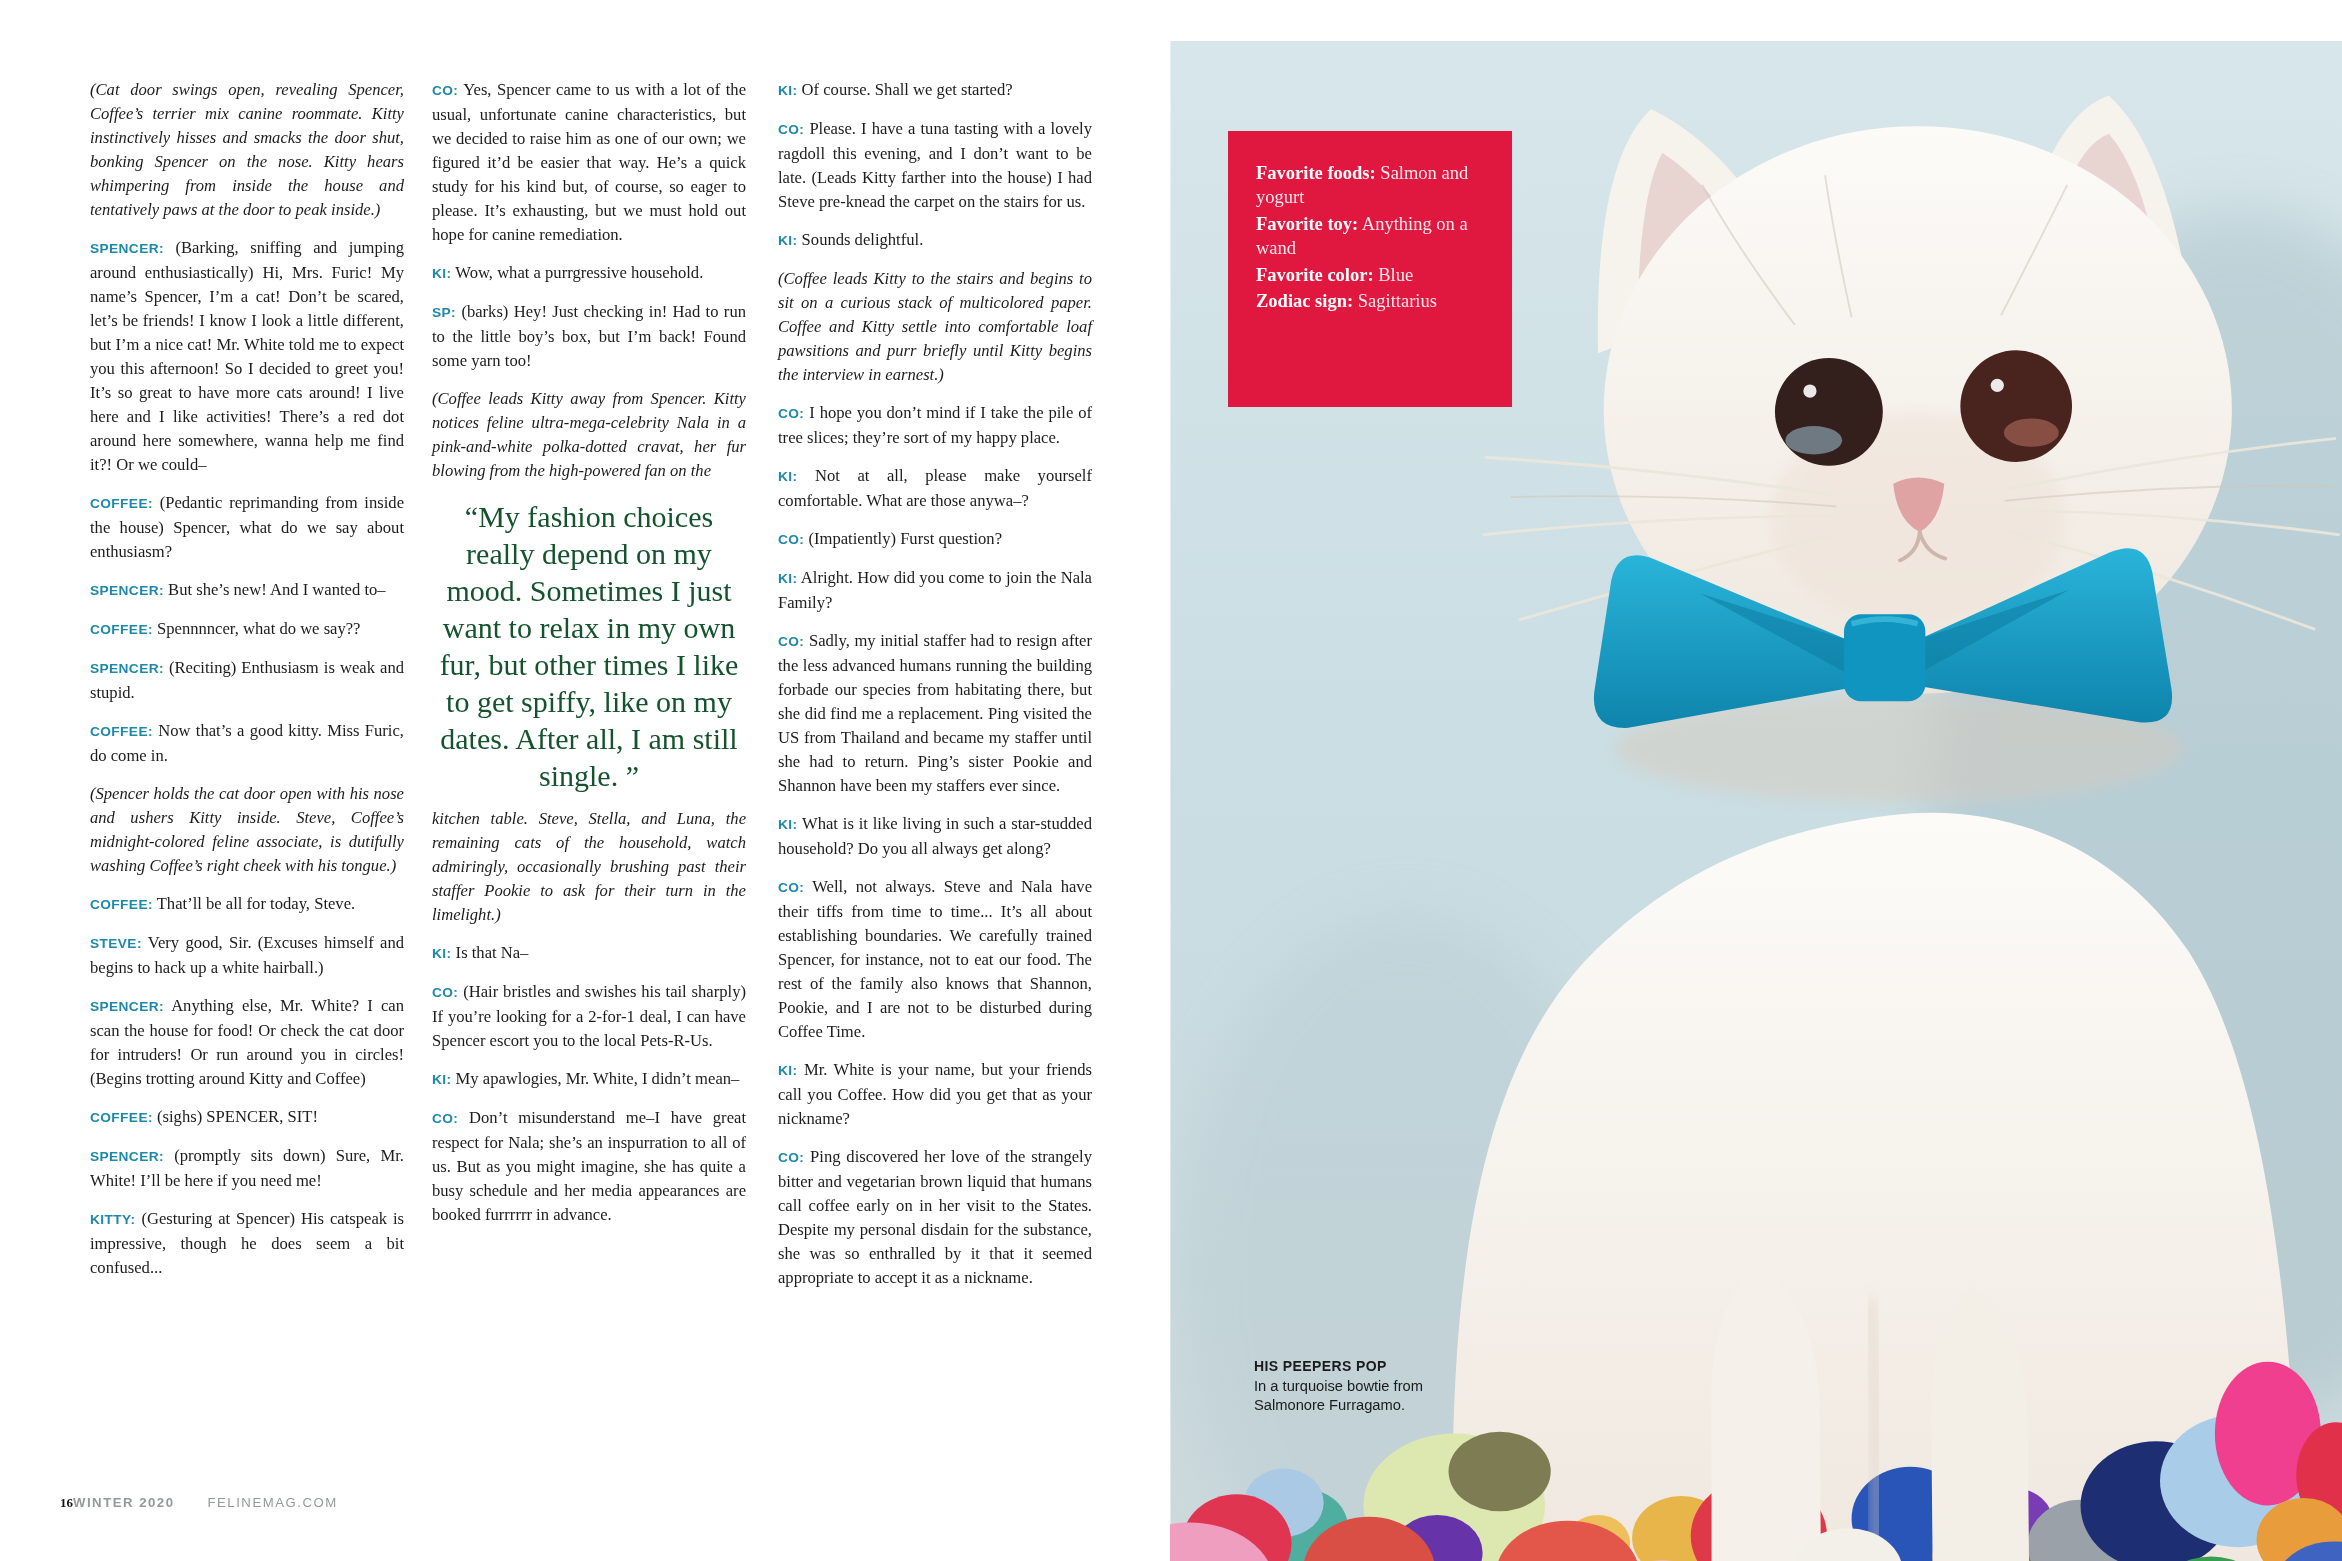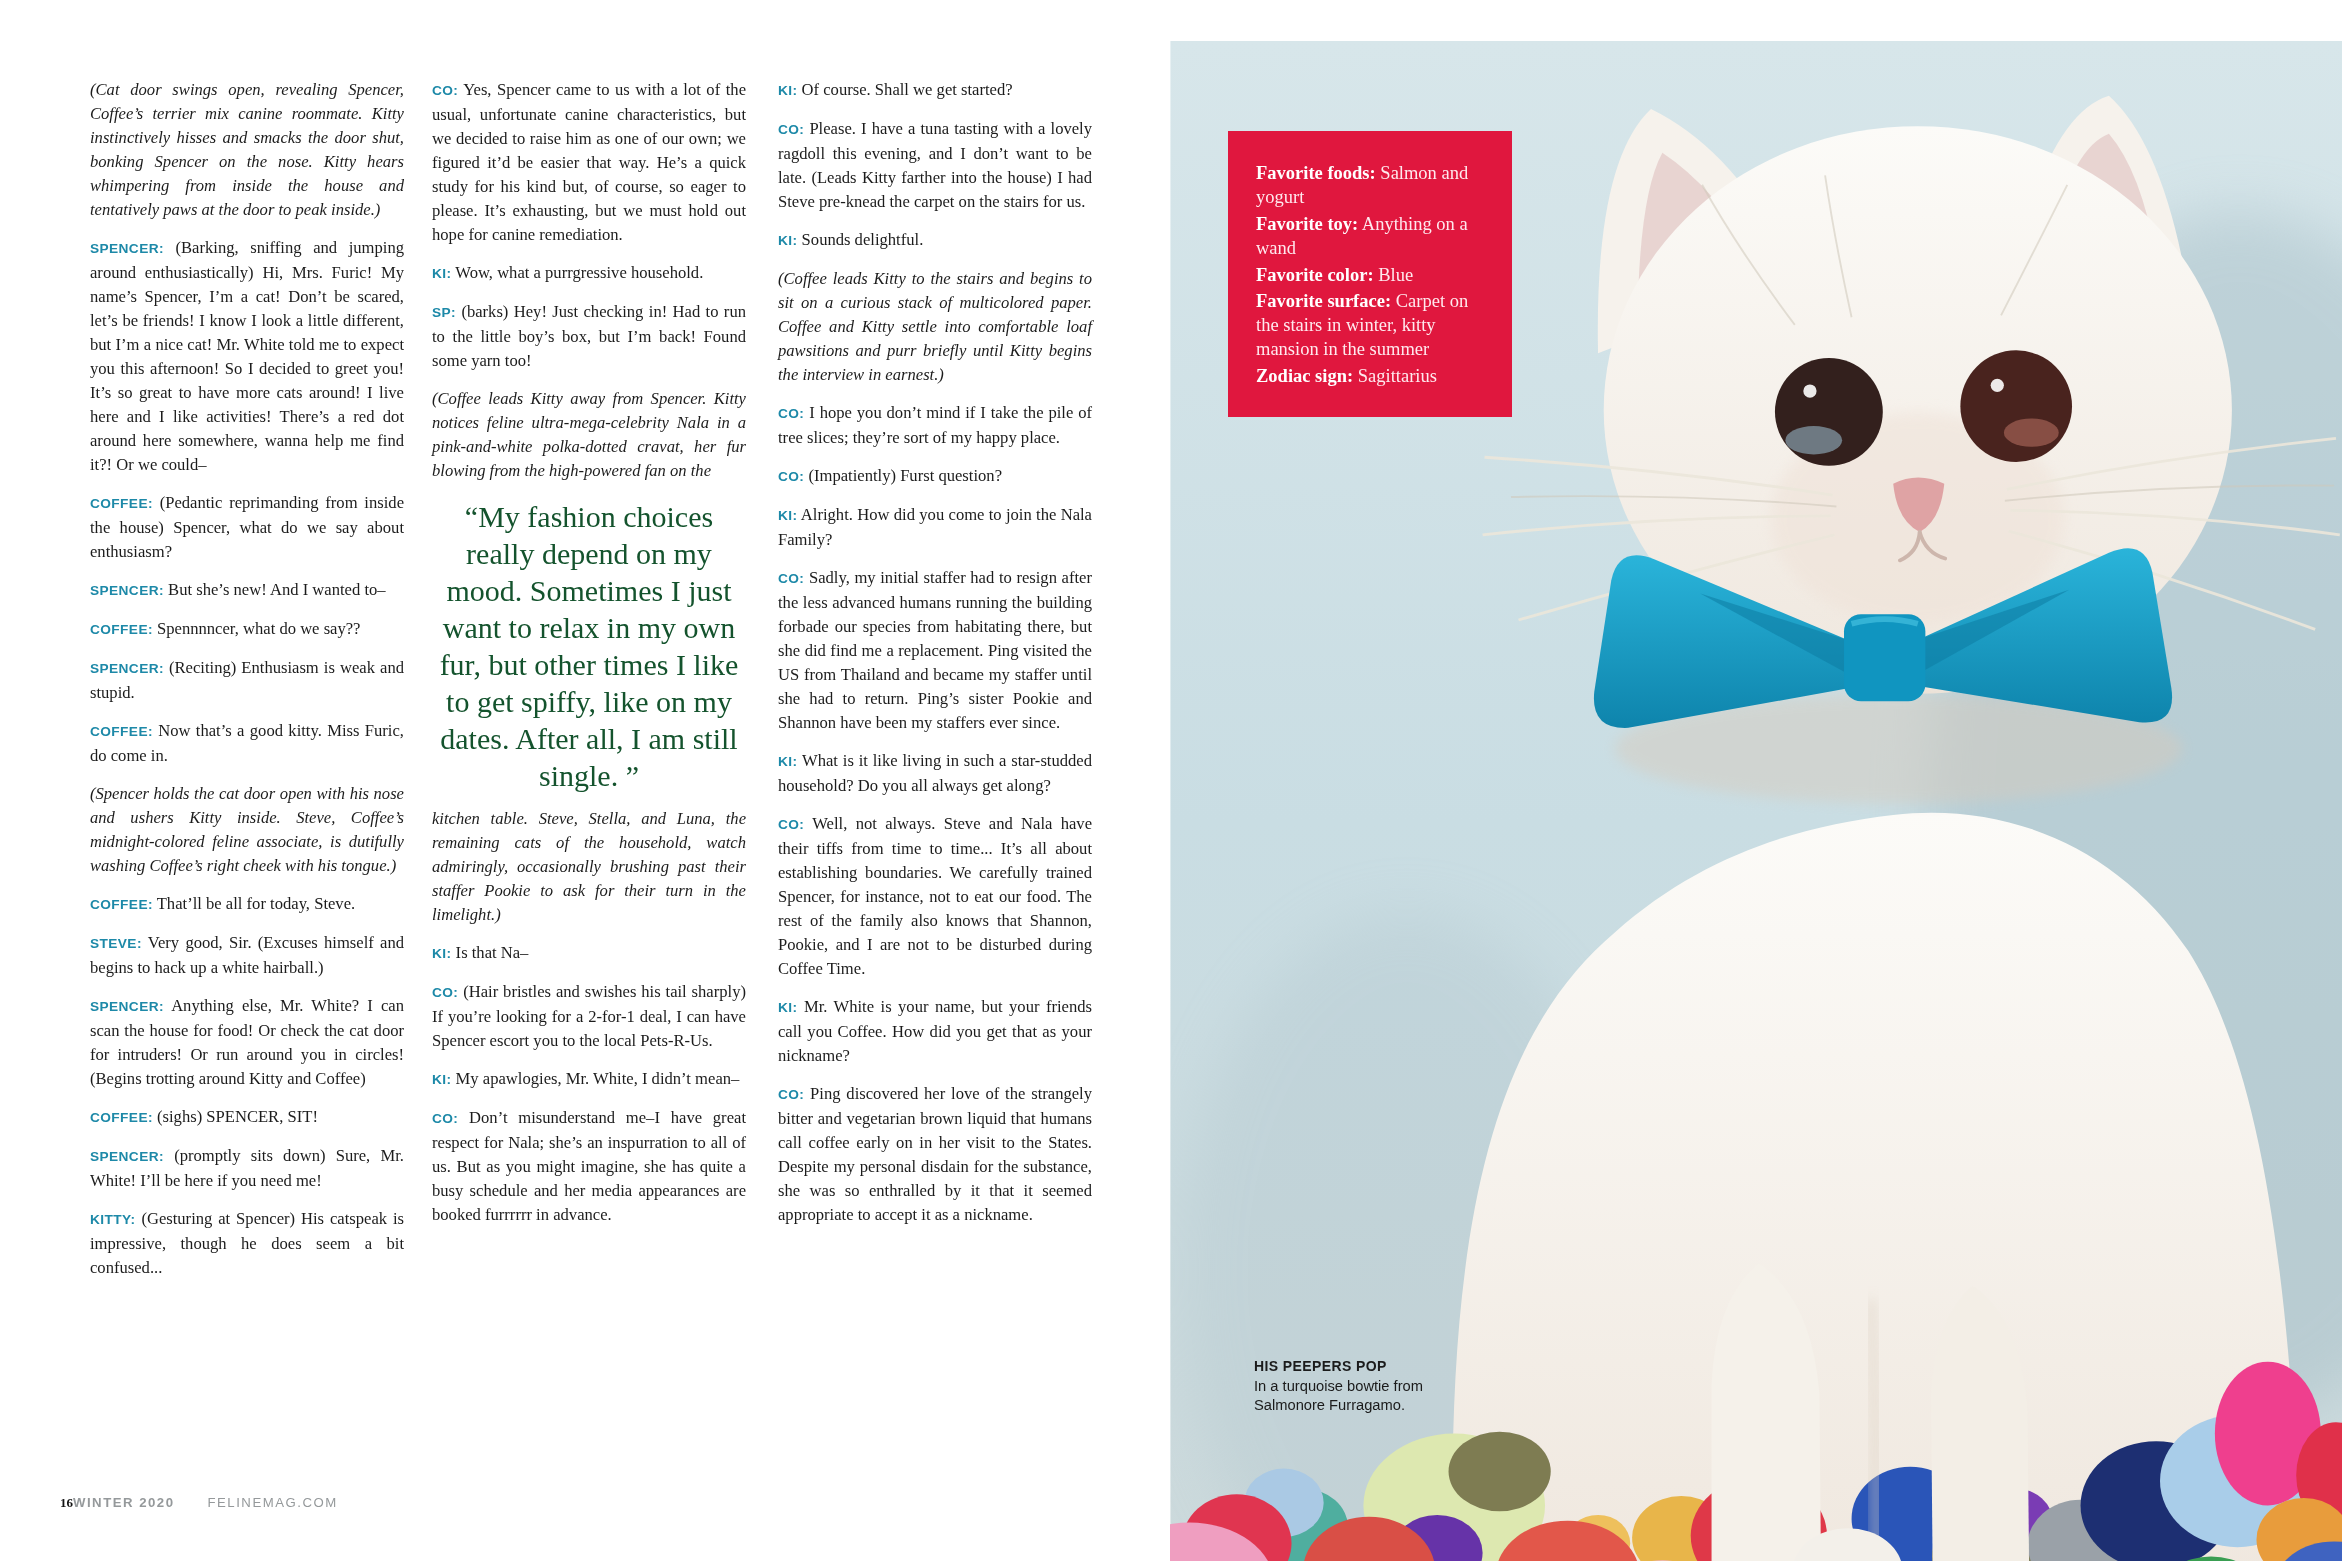--- a/index.html
+++ b/index.html
@@ -70,20 +70,21 @@
         <p class="line"><span class="speaker">CO:</span> (Hair bristles and swishes his tail sharply) If you’re looking for a 2-for-1 deal, I can have Spencer escort you to the local Pets-R-Us.</p>
         <p class="line"><span class="speaker">KI:</span> My apawlogies, Mr. White, I didn’t mean–</p>
         <p class="line"><span class="speaker">CO:</span> Don’t misunderstand me–I have great respect for Nala; she’s an inspurration to all of us. But as you might imagine, she has quite a busy schedule and her media appearances are booked furrrrrr in advance.</p>
       </div>
     <div class="col col-3">
         <p class="line"><span class="speaker">KI:</span> Of course. Shall we get started?</p>
         <p class="line"><span class="speaker">CO:</span> Please. I have a tuna tasting with a lovely ragdoll this evening, and I don’t want to be late. (Leads Kitty farther into the house) I had Steve pre-knead the carpet on the stairs for us.</p>
         <p class="line"><span class="speaker">KI:</span> Sounds delightful.</p>
         <p class="stage">(Coffee leads Kitty to the stairs and begins to sit on a curious stack of multicolored paper. Coffee and Kitty settle into comfortable loaf pawsitions and purr briefly until Kitty begins the interview in earnest.)</p>
         <p class="line"><span class="speaker">CO:</span> I hope you don’t mind if I take the pile of tree slices; they’re sort of my happy place.</p>
+        <p class="line"><span class="speaker">KI:</span> Not at all, please make yourself comfortable. What are those anywa–?</p>
         <p class="line"><span class="speaker">CO:</span> (Impatiently) Furst question?</p>
         <p class="line"><span class="speaker">KI:</span> Alright. How did you come to join the Nala Family?</p>
         <p class="line"><span class="speaker">CO:</span> Sadly, my initial staffer had to resign after the less advanced humans running the building forbade our species from habitating there, but she did find me a replacement. Ping visited the US from Thailand and became my staffer until she had to return. Ping’s sister Pookie and Shannon have been my staffers ever since.</p>
         <p class="line"><span class="speaker">KI:</span> What is it like living in such a star-studded household? Do you all always get along?</p>
         <p class="line"><span class="speaker">CO:</span> Well, not always. Steve and Nala have their tiffs from time to time... It’s all about establishing boundaries. We carefully trained Spencer, for instance, not to eat our food. The rest of the family also knows that Shannon, Pookie, and I are not to be disturbed during Coffee Time.</p>
         <p class="line"><span class="speaker">KI:</span> Mr. White is your name, but your friends call you Coffee. How did you get that as your nickname?</p>
         <p class="line"><span class="speaker">CO:</span> Ping discovered her love of the strangely bitter and vegetarian brown liquid that humans call coffee early on in her visit to the States. Despite my personal disdain for the substance, she was so enthralled by it that it seemed appropriate to accept it as a nickname.</p>
       </div>
     <footer class="folio">
       <span class="folio-num">16</span>
@@ -199,21 +200,20 @@
         <ellipse cx="1230" cy="1632" rx="62" ry="46" fill="#3f63c0"></ellipse>
         <ellipse cx="1100" cy="1640" rx="54" ry="38" fill="#3a9e52"></ellipse>
         <ellipse cx="940" cy="1646" rx="56" ry="36" fill="#f0a93c"></ellipse>
       </g>
     </svg>
 
     <aside class="fact-box">
         <div class="fact-item"><span class="fact-label">Favorite foods:</span><span class="fact-value"> Salmon and yogurt</span></div>
         <div class="fact-item"><span class="fact-label">Favorite toy:</span><span class="fact-value"> Anything on a wand</span></div>
         <div class="fact-item"><span class="fact-label">Favorite color:</span><span class="fact-value"> Blue</span></div>
-        <div class="fact-item"><span class="fact-label">Favorite surface:</span><span class="fact-value"> Carpet on the stairs in winter, kitty mansion in the summer</span></div>
         <div class="fact-item"><span class="fact-label">Zodiac sign:</span><span class="fact-value"> Sagittarius</span></div>
       </aside>
 
     <figcaption class="photo-caption">
       <div class="caption-title">HIS PEEPERS POP</div>
       <div class="caption-body">In a turquoise bowtie from Salmonore Furragamo.</div>
     </figcaption>
   </section>
 </div>
 

